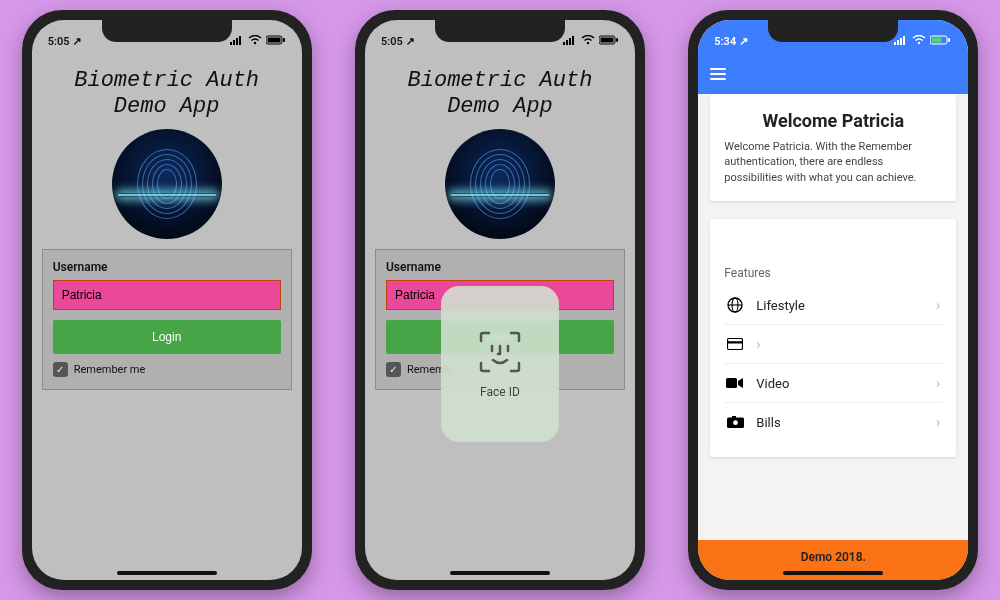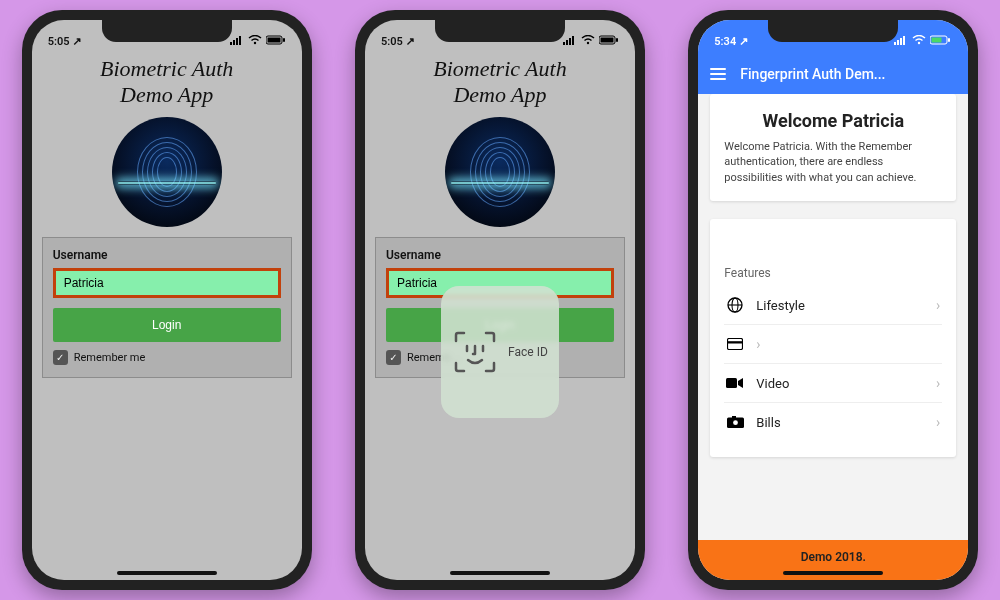--- a/index.html
+++ b/index.html
@@ -53,25 +53,25 @@
     font-size: 11px;
     font-weight: 600;
   }
   .status-left { display:flex; align-items:center; gap:3px; }
   .status-right { display:flex; align-items:center; gap:4px; }
 
   
   .screen-login { background: #bfbfbf; color:#111; }
   .app-title {
     text-align: center;
-    font-family: Liberation Serif, serif;
+    font-family: Liberation Mono, monospace;
     font-style: italic;
     font-size: 22px;
     line-height: 1.2;
-    margin-top: 2px;
+    margin-top: 14px;
   }
   .fingerprint-circle {
     width: 110px;
     height: 110px;
     border-radius: 50%;
     background: radial-gradient(circle at 50% 40%, #0a2a5e 0%, #051129 55%, #000 100%);
     margin: 8px auto 10px;
     position: relative;
     display:flex;
     align-items:center;
@@ -111,22 +111,22 @@
     padding: 10px 10px 12px;
     position:relative;
   }
   .lbl {
     font-size: 12px;
     font-weight:600;
     margin-bottom:6px;
   }
   .txtinput {
     width:100%;
-    background:#86efac;
-    border:3px solid #c2410c;
+    background:#ec4899;
+    border:1px solid #c2410c;
     height:30px;
     padding:0 8px;
     font-size:12px;
     margin-bottom:10px;
   }
   .login-btn {
     width:100%;
     height:34px;
     background:#47a447;
     color:#fff;
@@ -150,25 +150,26 @@
     justify-content:center;
     color:#eee;
     font-size:10px;
   }
 
   
   .faceid-overlay {
     position:absolute;
     left:50%; top:266px;
     transform:translateX(-50%);
-    width:118px; height:132px;
+    width:118px; height:156px;
     border-radius:18px;
     background:rgba(210,225,210,.88);
     backdrop-filter: blur(2px);
     display:flex;
+    flex-direction:column;
     align-items:center;
     justify-content:center;
     gap:10px;
     z-index:5;
   }
   .faceid-icon {
     width:46px;height:46px;
   }
   .faceid-label { font-size:12px; color:#444; }
 
@@ -417,21 +418,20 @@
           </span>
         </div>
       </div>
 
       <div class="topbar">
         <div class="hamburger">
             <span></span>
             <span></span>
             <span></span>
           </div>
-        <div class="topbar-title">Fingerprint Auth Dem...</div>
       </div>
     </div>
 
     <div class="dash-body">
       <div class="card">
         <div class="welcome-title">Welcome Patricia</div>
         <div class="welcome-body">Welcome Patricia. With the Remember authentication, there are endless possibilities with what you can achieve.</div>
       </div>
 
       <div class="card">

